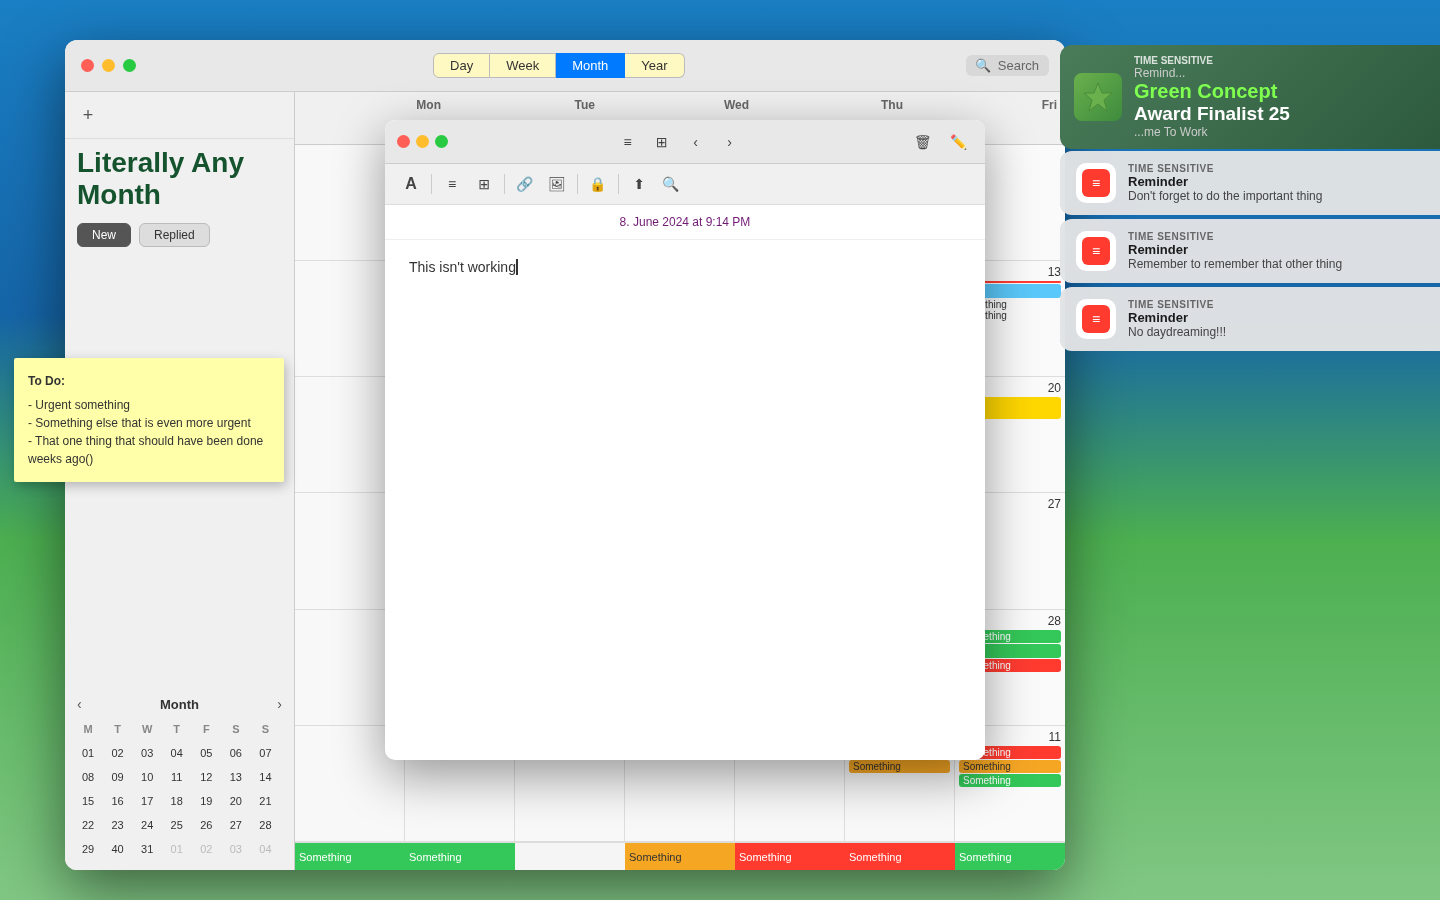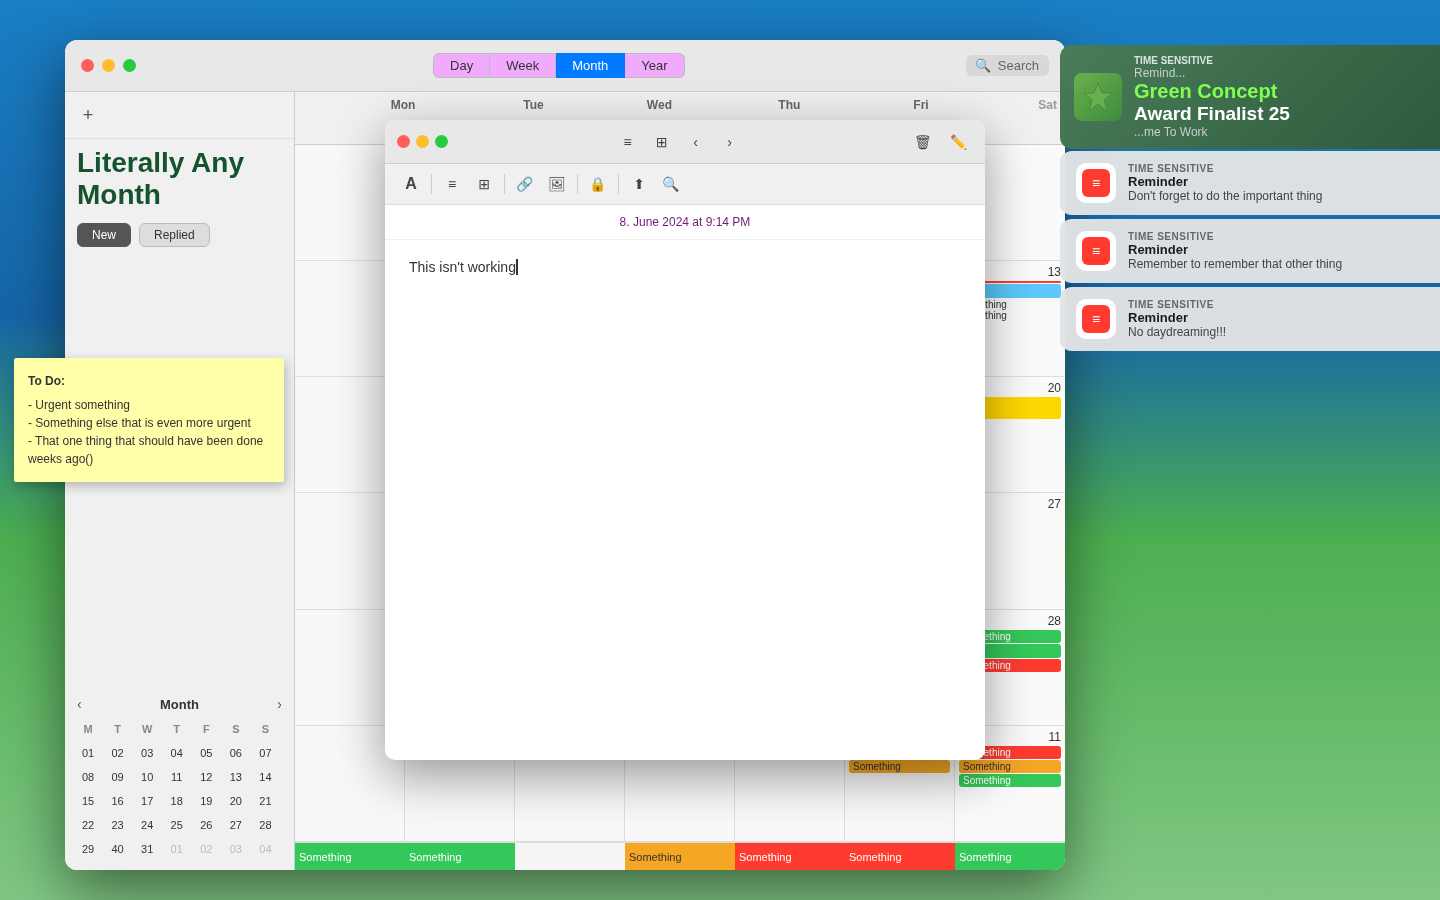--- a/index.html
+++ b/index.html
@@ -54,21 +54,21 @@
     .tl-green { background: #28ca41; }
 
     .cal-toolbar-center {
       flex: 1;
       display: flex;
       justify-content: center;
       gap: 0;
     }
     .view-btn {
       padding: 4px 16px;
-      background: #f0abfc;
+      background: #fef9c3;
       border: 1px solid #bbb;
       cursor: pointer;
       font-size: 13px;
       color: #333;
     }
     .view-btn:first-child { border-radius: 6px 0 0 6px; }
     .view-btn:last-child { border-radius: 0 6px 6px 0; }
     .view-btn.active { background: #007aff; color: white; border-color: #007aff; }
     .view-btn + .view-btn { border-left: none; }
 
@@ -181,21 +181,21 @@
     .cal-main {
       flex: 1;
       display: flex;
       flex-direction: column;
       overflow: hidden;
     }
 
     
     .cal-day-headers {
       display: grid;
-      grid-template-columns: repeat(6, 1fr);
+      grid-template-columns: repeat(5, 1fr);
       border-bottom: 1px solid #ccc;
       background: #f0f0f0;
       flex-shrink: 0;
     }
     .cal-day-header {
       padding: 6px 8px;
       font-size: 12px;
       color: #666;
       font-weight: 600;
       text-align: right;

